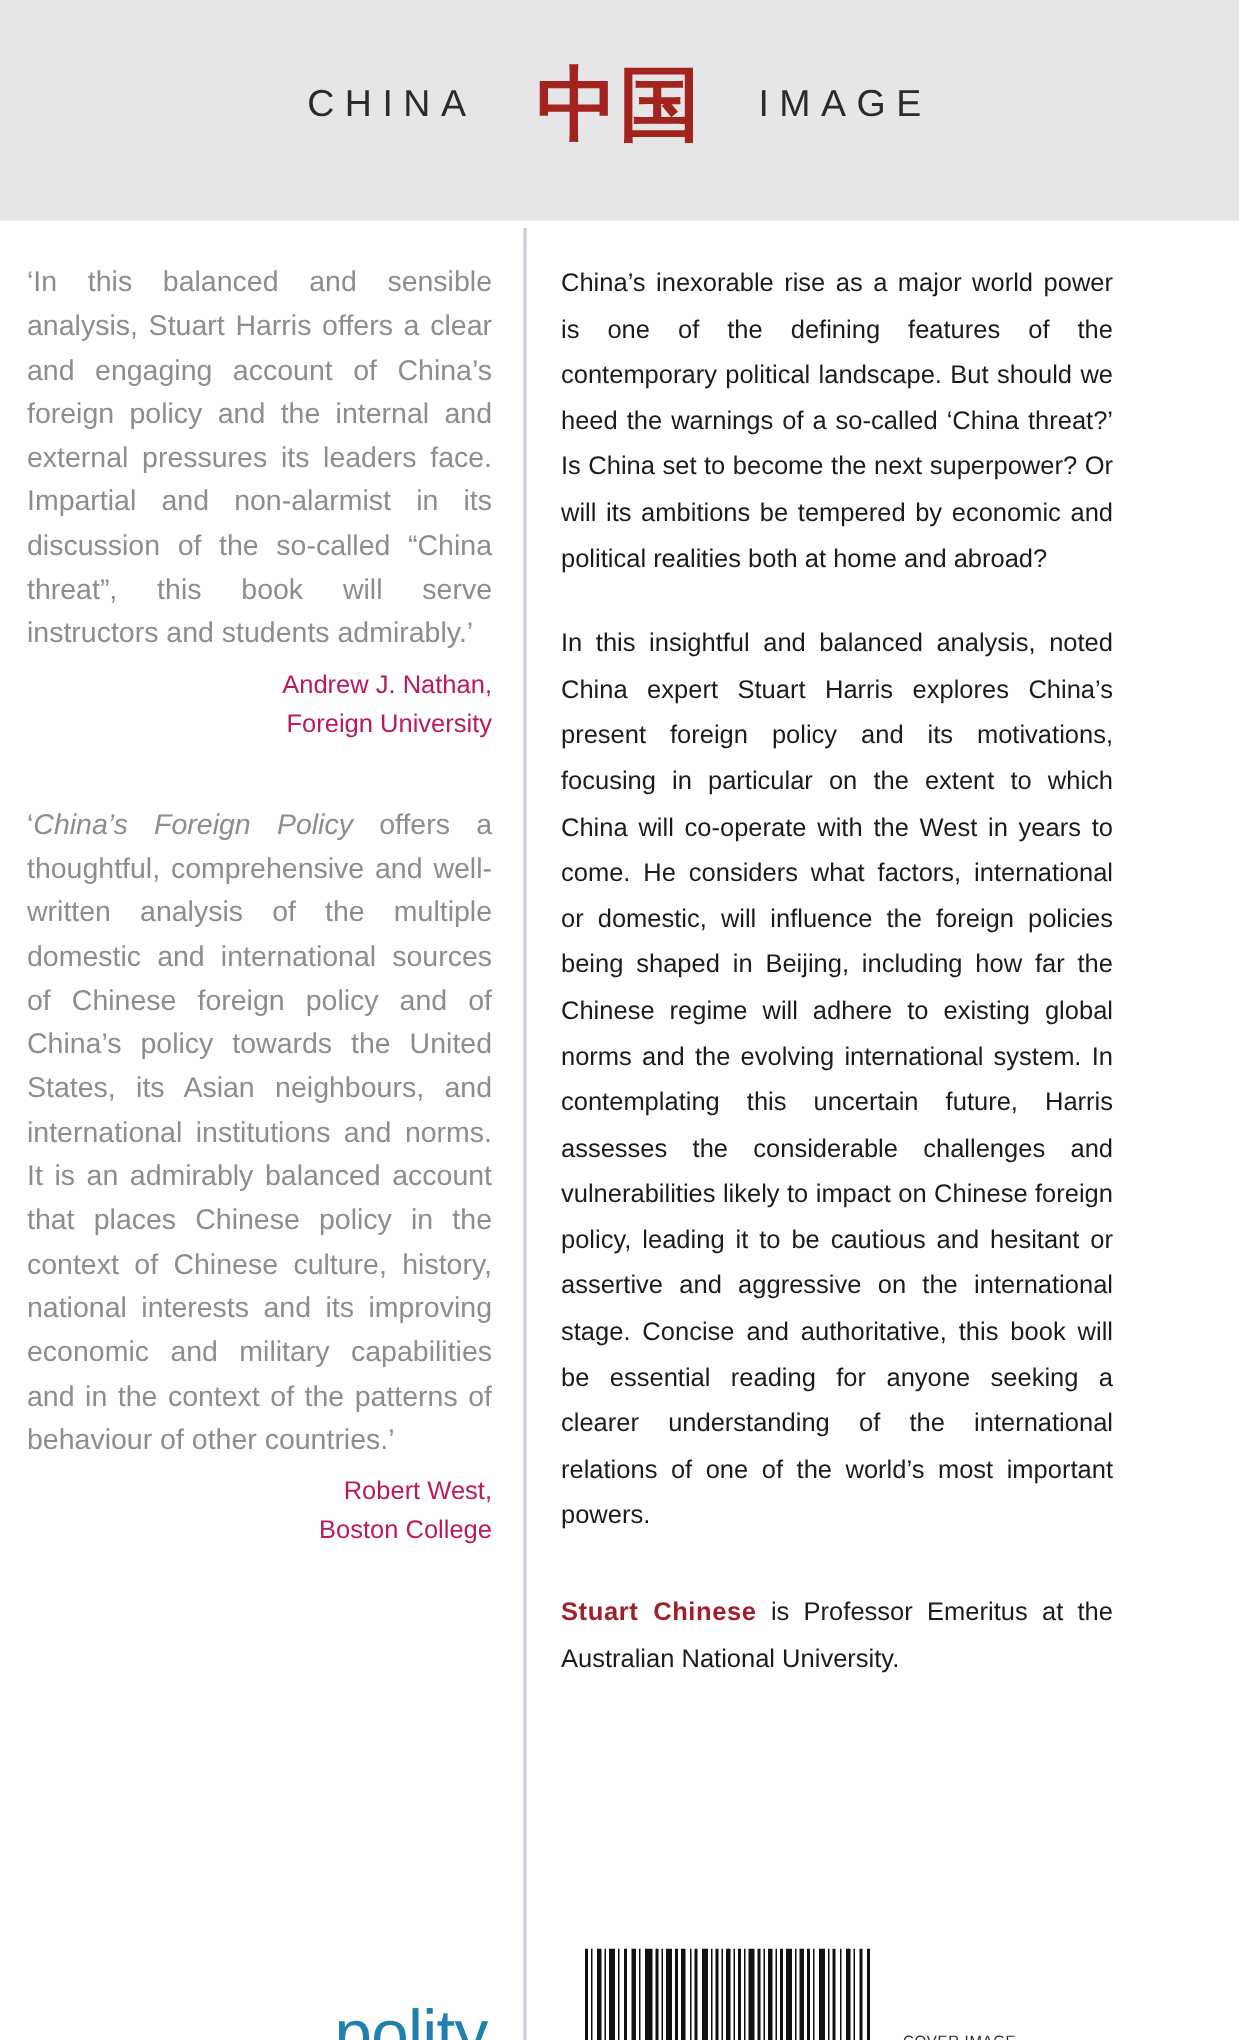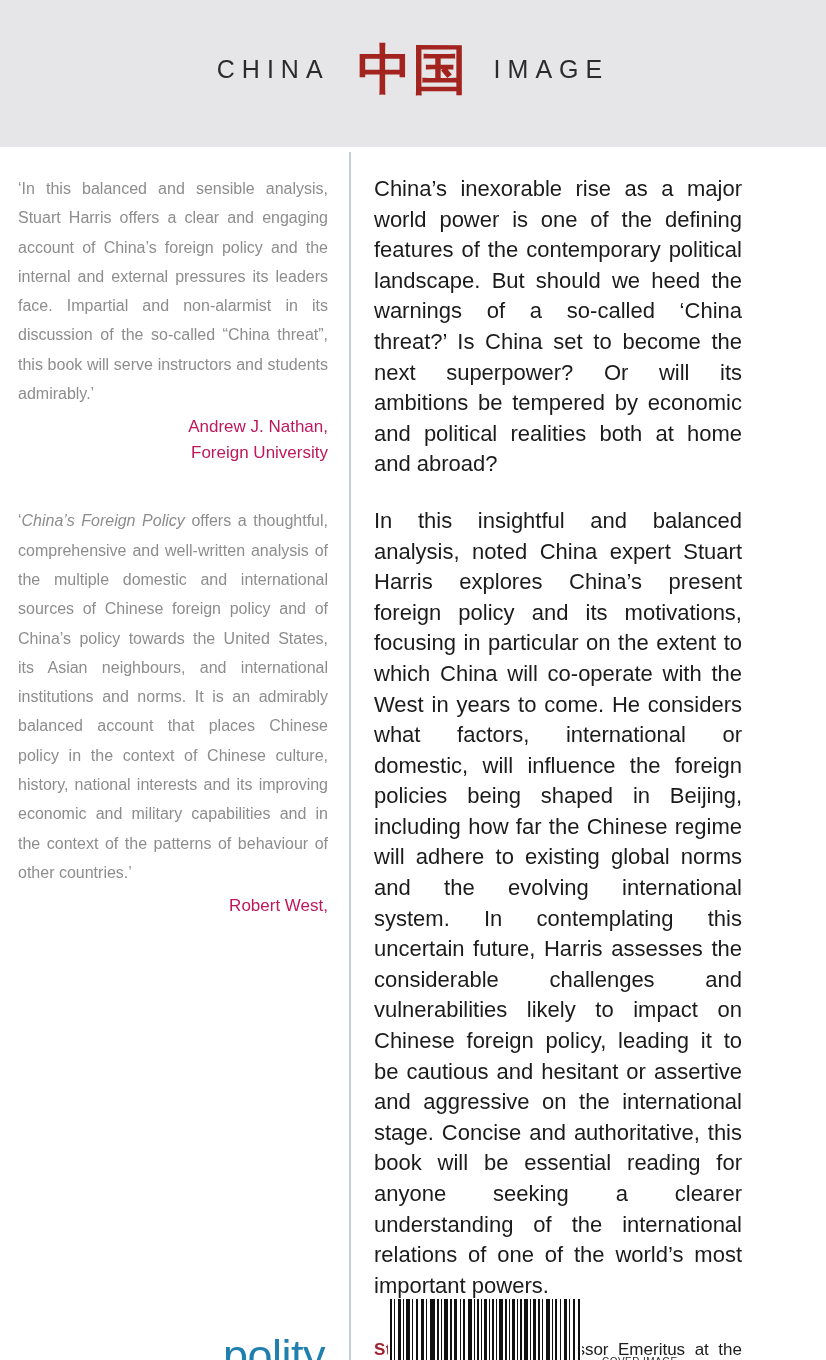--- a/index.html
+++ b/index.html
@@ -23,21 +23,21 @@
     height: 147px;
     background: #e6e6e8;
     display: flex;
     align-items: center;
     justify-content: center;
   }
   #series-logo {
     display: flex;
     align-items: center;
     justify-content: center;
-    gap: 0;
+    gap: 12px;
     transform: translateY(-4px);
   }
   .series-word {
     font-size: 25px;
     letter-spacing: 7px;
     color: #2b2b2d;
     font-weight: 400;
   }
   .series-word.left  { margin-right: 28px; }
   .series-word.right { margin-left: 26px; }
@@ -68,21 +68,21 @@
   }
 
   
   #left-col {
     position: absolute;
     left: 18px;
     top: 27px;
     width: 310px;
   }
   .endorsement {
-    font-size: 16px;
+    font-size: 19px;
     line-height: 29.3px;
     color: #8d8d8d;
     text-align: justify;
     text-align-last: left;
     margin: 0 0 6px 0;
     hyphens: manual;
   }
   .endorsement .booktitle { font-style: italic; margin-top: 36px; }
   .attribution {
     font-size: 17px;
@@ -94,21 +94,21 @@
   .attribution .line { display: block; }
 
   
   #right-col {
     position: absolute;
     left: 374px;
     top: 27px;
     width: 368px;
   }
   .blurb {
-    font-size: 22px;
+    font-size: 17px;
     line-height: 30.6px;
     color: #1b1b1b;
     text-align: justify;
     text-align-last: left;
     margin: 0 0 26px 0;
   }
   #author-note {
     font-size: 17px;
     line-height: 30.6px;
     color: #1b1b1b;
@@ -183,20 +183,21 @@
 
     <p class="endorsement">‘In this balanced and sensible analysis, Stuart Harris offers a clear and engaging account of China’s foreign policy and the internal and external pressures its leaders face. Impartial and non-alarmist in its discussion of the so-called “China threat”, this book will serve instructors and students admirably.’</p>
     <div class="attribution">
       <span class="line">Andrew J. Nathan,</span>
       <span class="line">Foreign University</span>
     </div>
 
     <p class="endorsement"><span>‘</span><span class="booktitle">China’s Foreign Policy</span><span> offers a thoughtful, comprehensive and well-written analysis of the multiple domestic and international sources of Chinese foreign policy and of China’s policy towards the United States, its Asian neighbours, and international institutions and norms. It is an admirably balanced account that places Chinese policy in the context of Chinese culture, history, national interests and its improving economic and military capabilities and in the context of the patterns of behaviour of other countries.’</span></p>
     <div class="attribution">
       <span class="line">Robert West,</span>
+      <span class="line">Boston College</span>
     </div>
 
   </div>
 
   <div id="right-col">
     <p class="blurb">China’s inexorable rise as a major world power is one of the defining features of the contemporary political landscape. But should we heed the warnings of a so-called ‘China threat?’ Is China set to become the next superpower? Or will its ambitions be tempered by economic and political realities both at home and abroad?</p>
     <p class="blurb">In this insightful and balanced analysis, noted China expert Stuart Harris explores China’s present foreign policy and its motivations, focusing in particular on the extent to which China will co-operate with the West in years to come. He considers what factors, international or domestic, will influence the foreign policies being shaped in Beijing, including how far the Chinese regime will adhere to existing global norms and the evolving international system. In contemplating this uncertain future, Harris assesses the considerable challenges and vulnerabilities likely to impact on Chinese foreign policy, leading it to be cautious and hesitant or assertive and aggressive on the international stage. Concise and authoritative, this book will be essential reading for anyone seeking a clearer understanding of the international relations of one of the world’s most important powers.</p>
     <p id="author-note"><span class="author-name">Stuart Chinese</span><span> is Professor Emeritus at the Australian National University.</span></p>
   </div>
 

